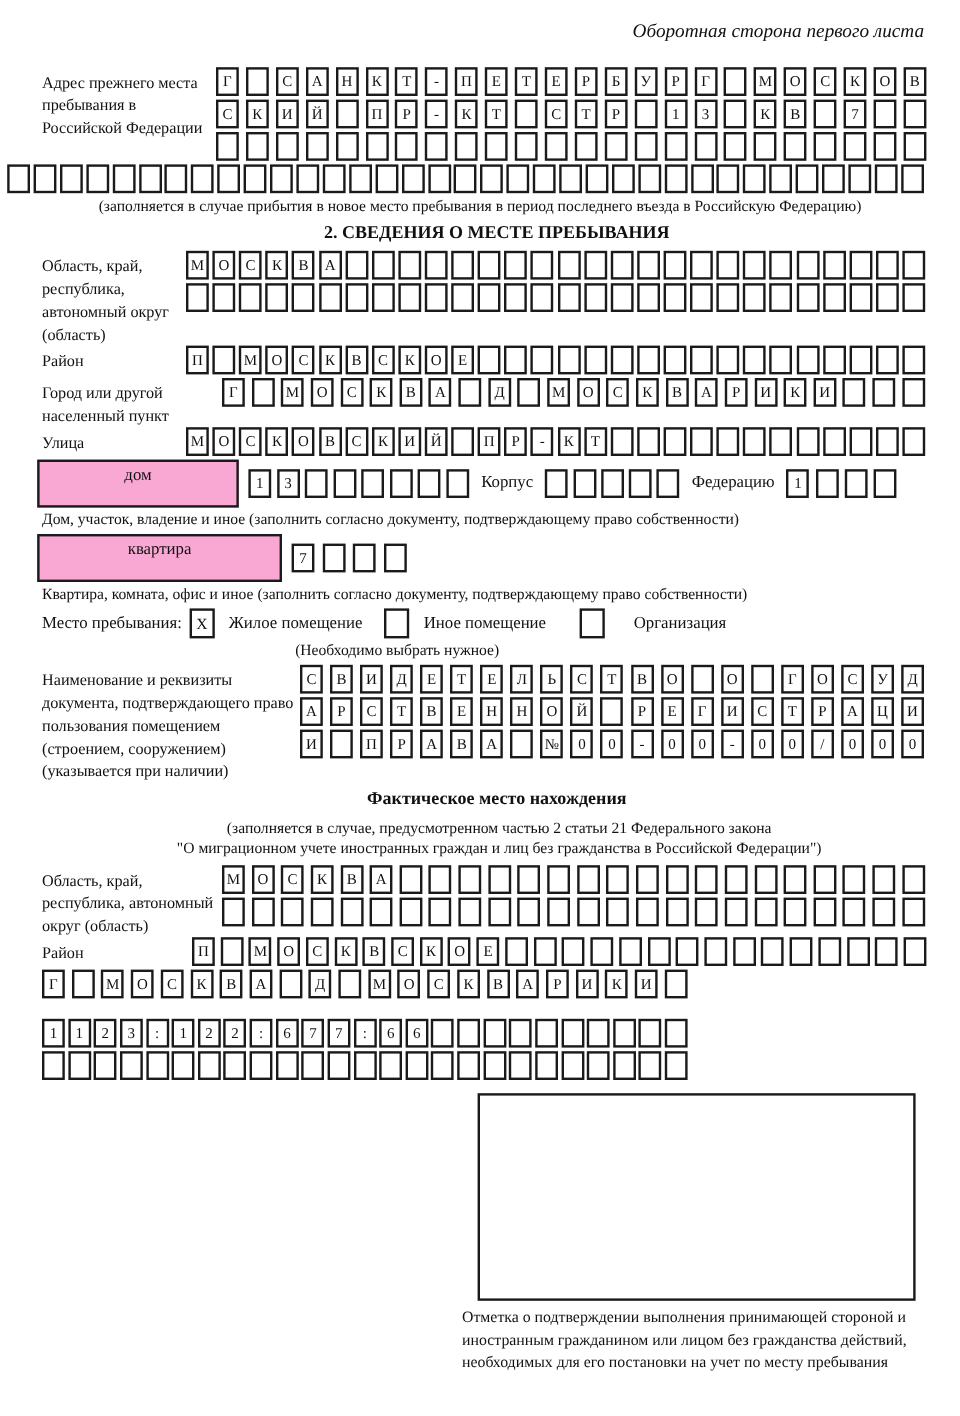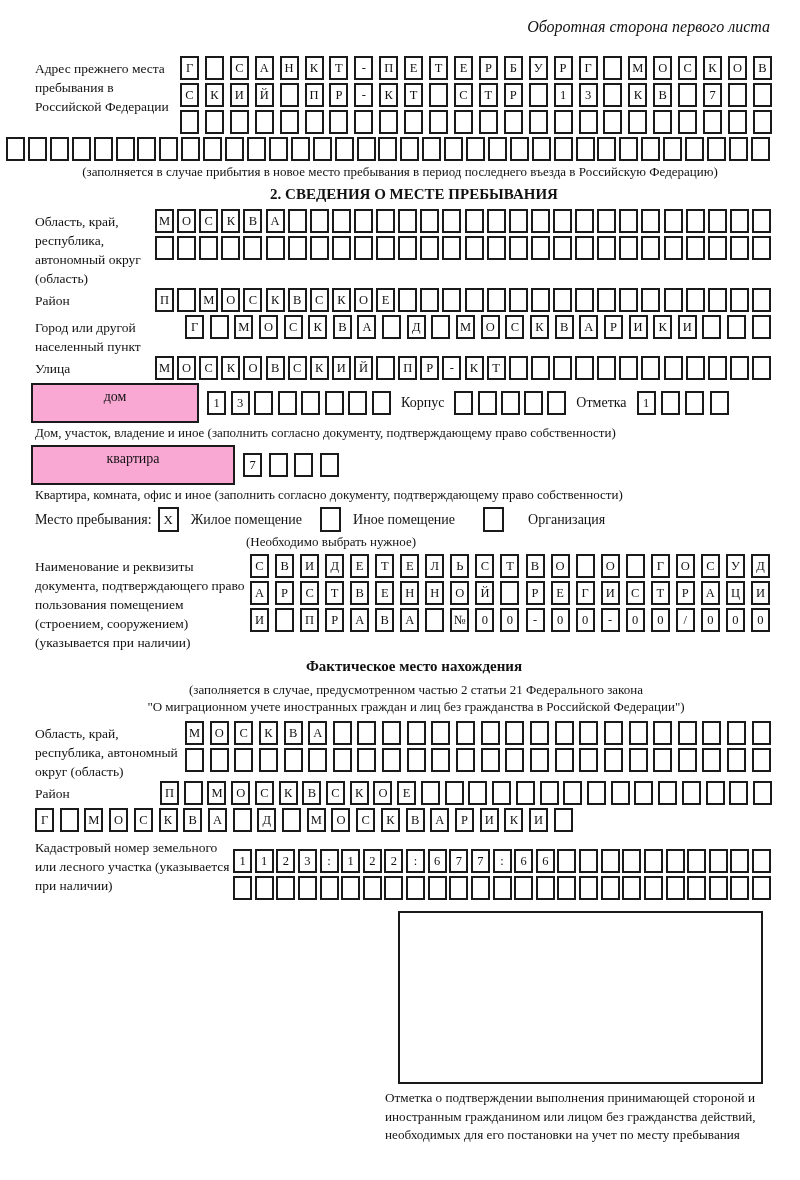--- a/index.html
+++ b/index.html
@@ -372,21 +372,21 @@
         <span class="cell"></span>
       </div>
     <div class="inline-lbl">Корпус</div>
     <div class="cellrow dcells5" style="margin-bottom:0;">
         <span class="cell"></span>
         <span class="cell"></span>
         <span class="cell"></span>
         <span class="cell"></span>
         <span class="cell"></span>
       </div>
-    <div class="inline-lbl">Отметка</div>
+    <div class="inline-lbl">Федерацию</div>
     <div class="cellrow dcells4" style="margin-bottom:0;">
         <span class="cell">1</span>
         <span class="cell"></span>
         <span class="cell"></span>
         <span class="cell"></span>
       </div>
   </div>
   <div class="note note-left">Дом, участок, владение и иное (заполнить согласно документу, подтверждающему право собственности)</div>
 
   <div class="domrow">
@@ -601,21 +601,20 @@
         <span class="cell">А</span>
         <span class="cell">Р</span>
         <span class="cell">И</span>
         <span class="cell">К</span>
         <span class="cell">И</span>
         <span class="cell"></span>
       </div>
   </div>
 
   <div class="fieldrow">
-    <div class="label lw198">Кадастровый номер земельного или лесного участка (указывается при наличии)</div>
     <div class="cellcol pt14">
       <div class="cellrow w538">
           <span class="cell">1</span>
           <span class="cell">1</span>
           <span class="cell">2</span>
           <span class="cell">3</span>
           <span class="cell">:</span>
           <span class="cell">1</span>
           <span class="cell">2</span>
           <span class="cell">2</span>

